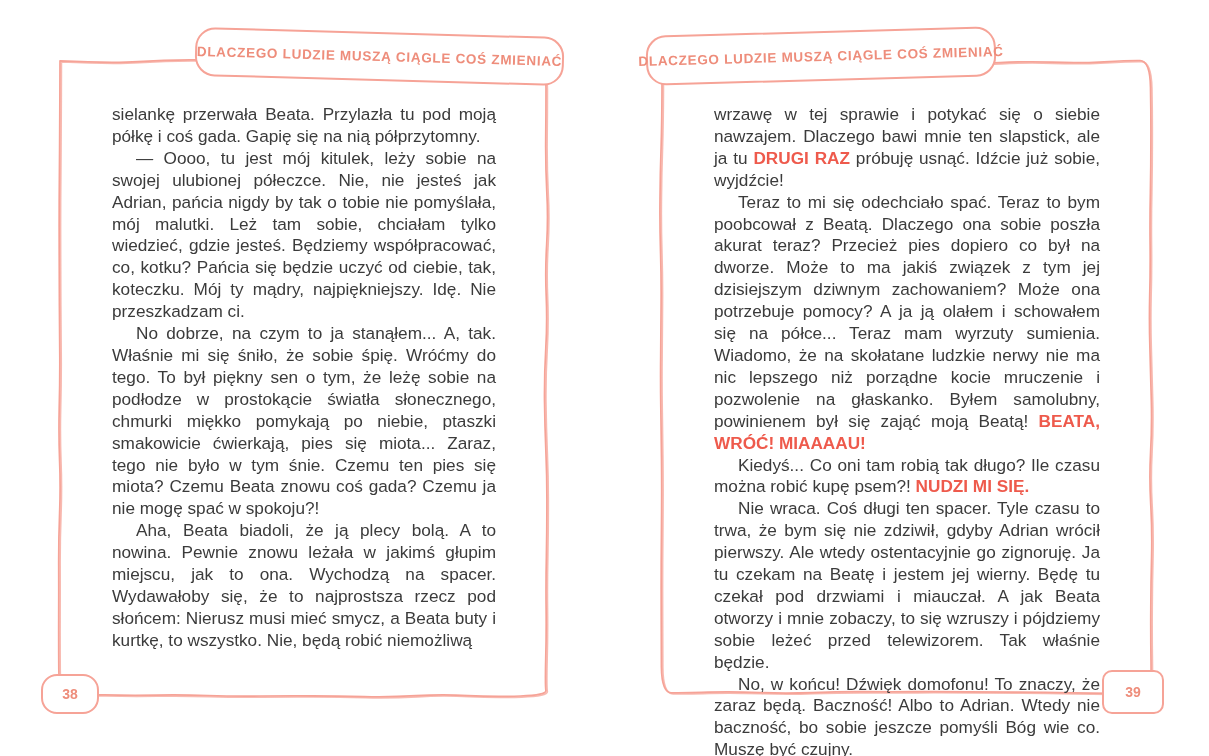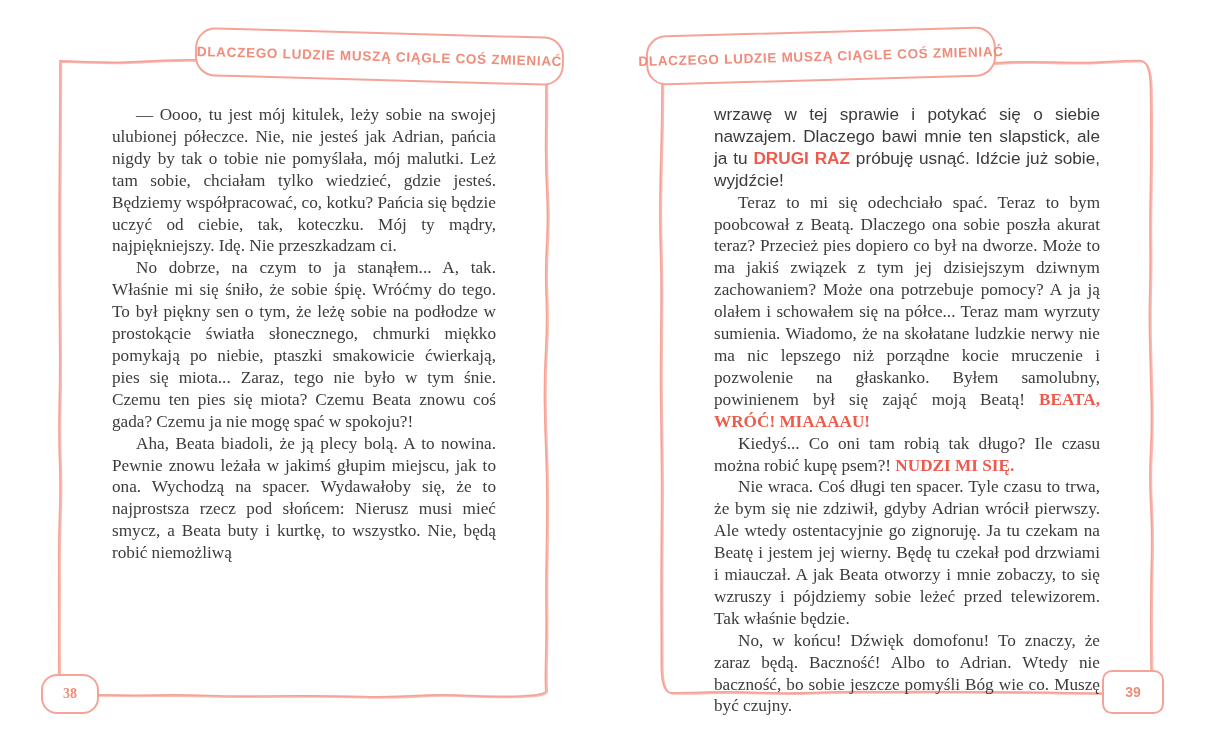--- a/index.html
+++ b/index.html
@@ -22,45 +22,46 @@
   }
   .badge-left{left:135px;top:-30px;width:365px;height:45px;transform:rotate(1.6deg);}
   .badge-right{left:-16px;top:-31px;width:346px;height:46px;transform:rotate(-1.6deg);}
   .pill{
     position:absolute;z-index:3;background:#fff;
     border:2px solid var(--accent,#f6a397);
     border-radius:16px;
     display:flex;align-items:center;justify-content:center;
     color:var(--header-text,#ee8d7b);font-weight:bold;font-size:14px;
   }
-  .pill-left{left:-19px;bottom:-19px;width:54px;height:36px;font-family:Liberation Serif, serif;}
+  .pill-left{left:-19px;bottom:-19px;width:54px;height:36px;}
   .pill-right{right:-14px;bottom:-21px;width:58px;height:40px;border-radius:10px;}
   .text-block{
     position:absolute;z-index:1;top:42px;left:52px;right:50px;
     color:var(--body-text,#3b3b3b);
     font-size:17.2px;line-height:21.9px;text-align:justify;
   }
   .text-block p{margin:0;}
-  .text-block p.indent{text-indent:24px;font-family:Liberation Serif, serif;}
+  .text-block p.indent{text-indent:24px;}
   .hl{color:var(--highlight,#ee5a4c);font-weight:bold;margin-top:43px;}
 </style>
 </head>
 <body>
 
 <div class="spread">
 
   <section class="page" id="page-left">
     <svg class="frame" aria-hidden="true" width="498" height="645" viewBox="0 0 498 645">
         <path d="M3.0 1.9 Q55.0 4.3 81.0 2.6 Q107.0 1.0 133.0 0.9 Q159.0 0.8 185.0 1.0 Q211.0 1.3 237.0 2.5 Q263.0 3.8 289.0 4.3 Q315.0 4.9 341.0 3.4 Q367.0 1.9 393.0 1.8 Q419.0 1.7 445.0 2.3 Q471.0 2.9 480.0 3.5 Q489.0 4.0 489.0 29.5 Q489.0 55.0 488.7 81.0 Q488.5 107.0 489.8 133.0 Q491.2 159.0 489.7 185.0 Q488.1 211.0 489.2 237.0 Q490.3 263.0 488.8 289.0 Q487.3 315.0 487.5 341.0 Q487.8 367.0 488.9 393.0 Q490.0 419.0 489.9 445.0 Q489.9 471.0 489.4 497.0 Q488.8 523.0 489.1 549.0 Q489.4 575.0 488.7 601.0 Q488.1 627.0 488.9 631.5 Q489.7 636.0 463.3 637.0 Q437.0 638.0 411.0 636.6 Q385.0 635.2 359.0 636.7 Q333.0 638.2 307.0 637.6 Q281.0 636.9 255.0 636.8 Q229.0 636.6 203.0 637.0 Q177.0 637.3 151.0 636.5 Q125.0 635.7 99.0 636.1 Q73.0 636.5 47.0 635.9 Q21.0 635.3 11.5 635.7 Q1.9 636.0 1.8 610.0 Q1.6 584.0 1.7 558.0 Q1.8 532.0 1.7 506.0 Q1.6 480.0 2.6 454.0 Q3.6 428.0 2.6 402.0 Q1.6 376.0 2.2 350.0 Q2.9 324.0 2.8 298.0 Q2.7 272.0 2.4 246.0 Q2.2 220.0 2.2 194.0 Q2.1 168.0 2.2 142.0 Q2.3 116.0 2.6 90.0 Q2.8 64.0 2.9 33.0 L3.0 1.9" fill="none" stroke="#f6a397" stroke-width="1.7" stroke-linecap="round" opacity="1" transform="translate(3 3)"></path>
         <path d="M3.0 1.9 Q55.0 4.3 81.0 2.6 Q107.0 1.0 133.0 0.9 Q159.0 0.8 185.0 1.0 Q211.0 1.3 237.0 2.5 Q263.0 3.8 289.0 4.3 Q315.0 4.9 341.0 3.4 Q367.0 1.9 393.0 1.8 Q419.0 1.7 445.0 2.3 Q471.0 2.9 480.0 3.5 Q489.0 4.0 489.0 29.5 Q489.0 55.0 488.7 81.0 Q488.5 107.0 489.8 133.0 Q491.2 159.0 489.7 185.0 Q488.1 211.0 489.2 237.0 Q490.3 263.0 488.8 289.0 Q487.3 315.0 487.5 341.0 Q487.8 367.0 488.9 393.0 Q490.0 419.0 489.9 445.0 Q489.9 471.0 489.4 497.0 Q488.8 523.0 489.1 549.0 Q489.4 575.0 488.7 601.0 Q488.1 627.0 488.9 631.5 Q489.7 636.0 463.3 637.0 Q437.0 638.0 411.0 636.6 Q385.0 635.2 359.0 636.7 Q333.0 638.2 307.0 637.6 Q281.0 636.9 255.0 636.8 Q229.0 636.6 203.0 637.0 Q177.0 637.3 151.0 636.5 Q125.0 635.7 99.0 636.1 Q73.0 636.5 47.0 635.9 Q21.0 635.3 11.5 635.7 Q1.9 636.0 1.8 610.0 Q1.6 584.0 1.7 558.0 Q1.8 532.0 1.7 506.0 Q1.6 480.0 2.6 454.0 Q3.6 428.0 2.6 402.0 Q1.6 376.0 2.2 350.0 Q2.9 324.0 2.8 298.0 Q2.7 272.0 2.4 246.0 Q2.2 220.0 2.2 194.0 Q2.1 168.0 2.2 142.0 Q2.3 116.0 2.6 90.0 Q2.8 64.0 2.9 33.0 L3.0 1.9" fill="none" stroke="#f6a397" stroke-width="1.7" stroke-linecap="round" opacity="0.75" transform="translate(4.4 4.1)"></path>
       </svg>
     <div class="badge badge-left">
       <span>DLACZEGO LUDZIE MUSZĄ CIĄGLE COŚ ZMIENIAĆ</span>
     </div>
     <div class="text-block">
+        <p><span>sielankę przerwała Beata. Przylazła tu pod moją półkę i coś gada. Gapię się na nią półprzytomny.</span></p>
         <p class="indent"><span>— Oooo, tu jest mój kitulek, leży sobie na swojej ulubionej półeczce. Nie, nie jesteś jak Adrian, pańcia nigdy by tak o tobie nie pomyślała, mój malutki. Leż tam sobie, chciałam tylko wiedzieć, gdzie jesteś. Będziemy współpracować, co, kotku? Pańcia się będzie uczyć od ciebie, tak, koteczku. Mój ty mądry, najpiękniejszy. Idę. Nie przeszkadzam ci.</span></p>
         <p class="indent"><span>No dobrze, na czym to ja stanąłem... A, tak. Właśnie mi się śniło, że sobie śpię. Wróćmy do tego. To był piękny sen o tym, że leżę sobie na podłodze w prostokącie światła słonecznego, chmurki miękko pomykają po niebie, ptaszki smakowicie ćwierkają, pies się miota... Zaraz, tego nie było w tym śnie. Czemu ten pies się miota? Czemu Beata znowu coś gada? Czemu ja nie mogę spać w spokoju?!</span></p>
         <p class="indent"><span>Aha, Beata biadoli, że ją plecy bolą. A to nowina. Pewnie znowu leżała w jakimś głupim miejscu, jak to ona. Wychodzą na spacer. Wydawałoby się, że to najprostsza rzecz pod słońcem: Nierusz musi mieć smycz, a Beata buty i kurtkę, to wszystko. Nie, będą robić niemożliwą</span></p>
       </div>
     <div class="pill pill-left">
       <span>38</span>
     </div>
   </section>
 
   <section class="page" id="page-right">

